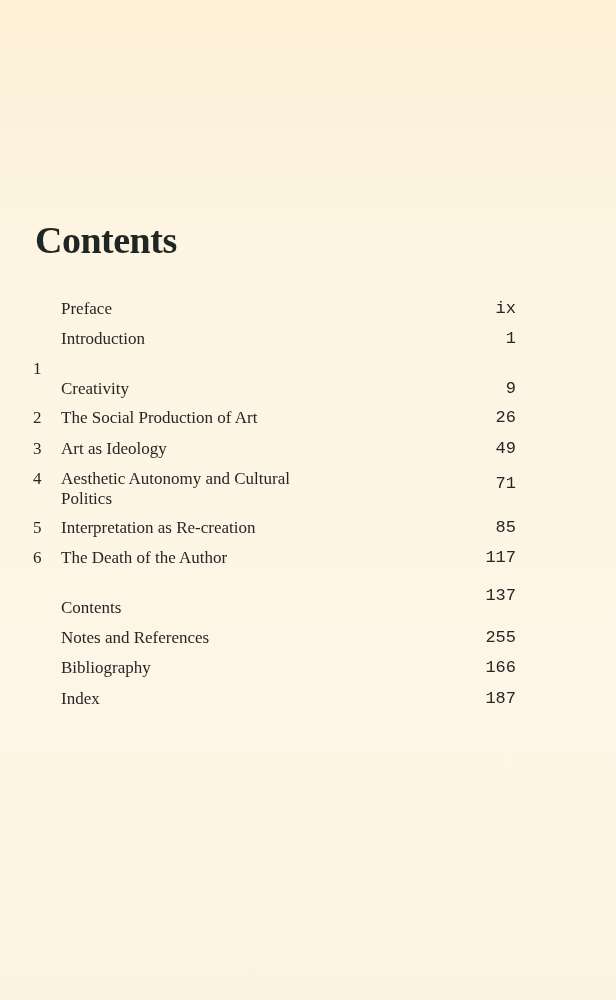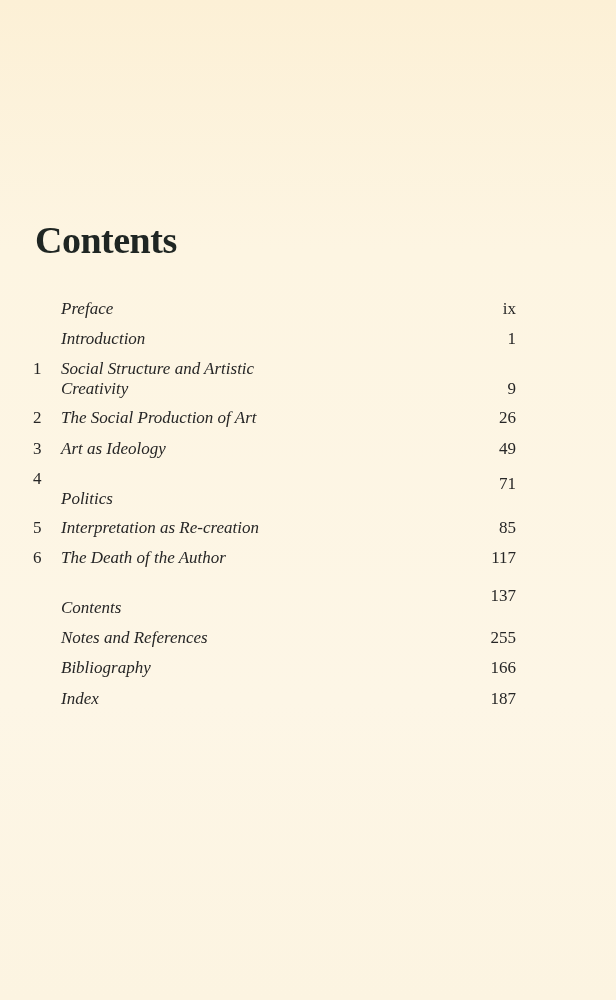--- a/index.html
+++ b/index.html
@@ -44,28 +44,28 @@
       line-height: 20px;
     }
     .num {
       position: absolute;
       left: 33px;
     }
     .title {
       position: absolute;
       left: 61px;
       width: 360px;
-      font-style: italic;
     }
     .title.italic {
     }
     .page {
       position: absolute;
       right: 100px;
       text-align: center;
+      font-family: Liberation Mono, monospace;
     }
   </style>
 </head>
 <body>
 
 <div class="page-tint"></div>
 
 <h1 class="heading">Contents</h1>
 
 <div class="toc">
@@ -78,42 +78,42 @@
 
   <div class="entry" style="top:329px">
     <span class="num"></span>
     <span class="title">Introduction</span>
     <span class="page">1</span>
   </div>
 
   <div class="entry" style="top:359px">
     <span class="num">1</span>
     <span class="title">
-      <span>Social Structure and Artistic</span><br>
+      <br>
       <span>Creativity</span>
     </span>
     <span class="page" style="top:20px">9</span>
   </div>
 
   <div class="entry" style="top:408px">
     <span class="num">2</span>
     <span class="title">The Social Production of Art</span>
     <span class="page">26</span>
   </div>
 
   <div class="entry" style="top:439px">
     <span class="num">3</span>
     <span class="title">Art as Ideology</span>
     <span class="page">49</span>
   </div>
 
   <div class="entry" style="top:469px">
     <span class="num">4</span>
     <span class="title">
-      <br>
+      <span>Aesthetic Autonomy and Cultural</span><br>
       <span>Politics</span>
     </span>
     <span class="page" style="top:5px">71</span>
   </div>
 
   <div class="entry" style="top:518px">
     <span class="num">5</span>
     <span class="title">Interpretation as Re-creation</span>
     <span class="page">85</span>
   </div>

